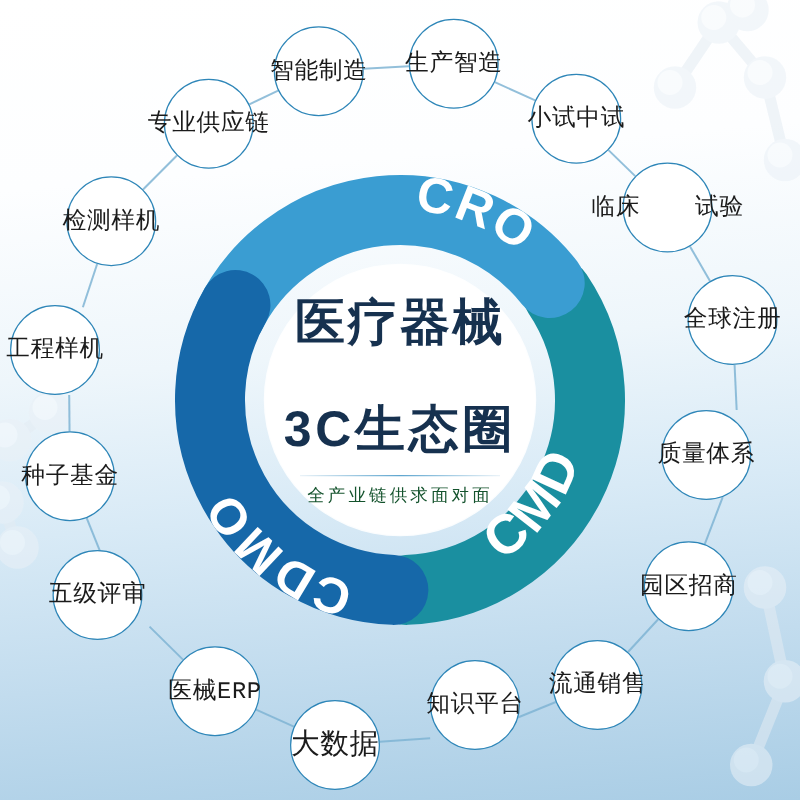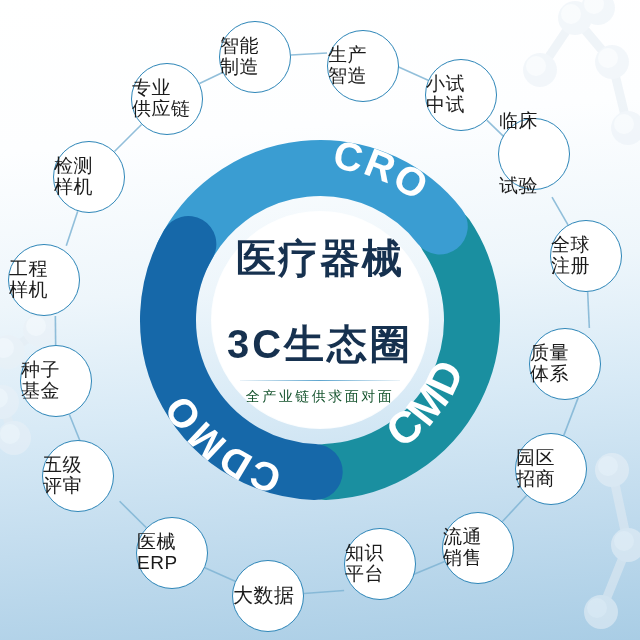--- a/index.html
+++ b/index.html
@@ -33,28 +33,29 @@
   .core-div{
     width:160px;height:1px;margin:11px 0 7px;
     background:linear-gradient(90deg,rgba(120,175,210,.15),#5fa6cf,rgba(120,175,210,.15));
   }
   .core-sub{
     font-size:14px;color:#14532d;letter-spacing:2.5px;white-space:nowrap;font-weight:500;
   }
   .node{
     position:absolute;width:72px;height:72px;border-radius:50%;
     background:#ffffff;border:1.6px solid #2e86b8;
-    display:flex;flex-direction:column;justify-content:center;
+    display:flex;flex-direction:row;align-items:center;justify-content:center;
     box-sizing:border-box;
+    font-family:Liberation Mono, monospace;
   }
   .node span{
     font-size:19px;color:#1b1b1b;line-height:1.08;white-space:nowrap;font-weight:500;
     letter-spacing:.5px;
   }
-  .node.one span{font-size:20px;}
+  .node.one span{font-size:23px;}
   .links{position:absolute;inset:0;pointer-events:none;}
 </style>
 </head>
 <body>
 
 <div id="stage">
 
   <svg class="deco" id="deco-svg" width="640" height="640">
       <g opacity="0.55">
         <line x1="575" y1="18" x2="612" y2="62" stroke="#e4ecf3" stroke-width="9" stroke-linecap="round"></line>
@@ -136,37 +137,37 @@
     <div class="core-title row2">3C生态圈</div>
     <div class="core-div"></div>
     <div class="core-sub">全产业链供求面对面</div>
   </div>
 
   <div id="node-layer">
       <div class="node" style="left: 219px; top: 21px; border-color: rgb(46, 134, 184);">
         <span>智能</span>
         <span>制造</span>
       </div>
-      <div class="node" style="left: 327px; top: 30px; border-color: rgb(46, 134, 184);">
+      <div class="node" style="left: 327px; top: 15px; border-color: rgb(46, 134, 184);">
         <span>生产</span>
         <span>智造</span>
       </div>
       <div class="node" style="left: 131px; top: 63px; border-color: rgb(46, 134, 184);">
         <span>专业</span>
         <span>供应链</span>
       </div>
       <div class="node" style="left: 425px; top: 59px; border-color: rgb(46, 134, 184);">
         <span>小试</span>
         <span>中试</span>
       </div>
       <div class="node" style="left: 53px; top: 141px; border-color: rgb(46, 134, 184);">
         <span>检测</span>
         <span>样机</span>
       </div>
-      <div class="node" style="left: 498px; top: 118px; border-color: rgb(46, 134, 184); gap: 44px;">
+      <div class="node" style="left: 498px; top: 130px; border-color: rgb(46, 134, 184); gap: 44px;">
         <span>临床</span>
         <span>试验</span>
       </div>
       <div class="node" style="left: 8px; top: 244px; border-color: rgb(46, 134, 184);">
         <span>工程</span>
         <span>样机</span>
       </div>
       <div class="node" style="left: 550px; top: 220px; border-color: rgb(46, 134, 184);">
         <span>全球</span>
         <span>注册</span>

